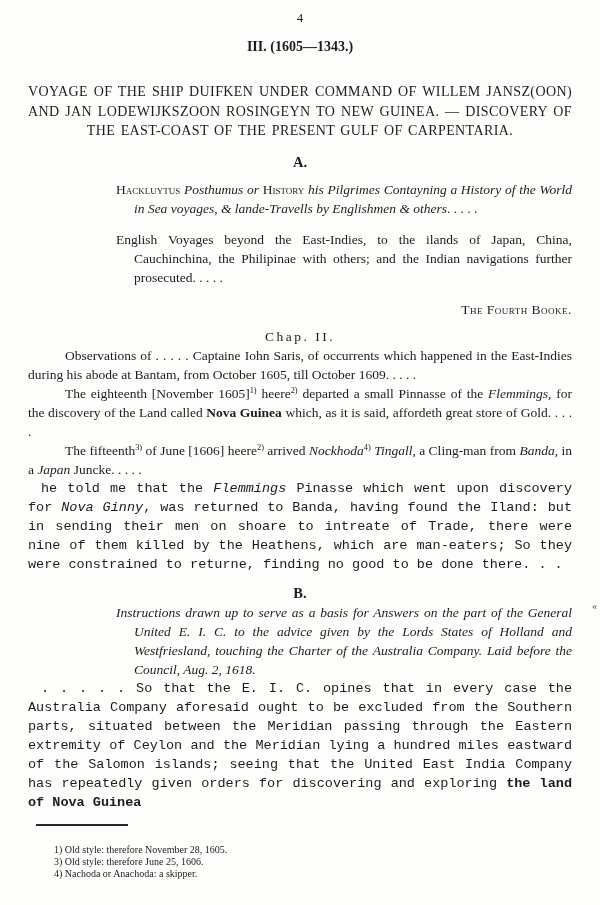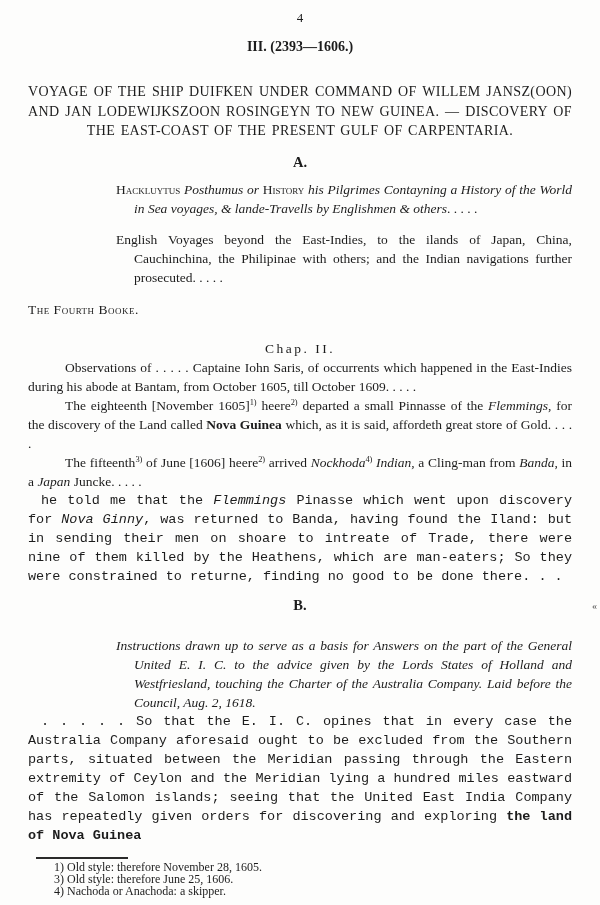--- a/index.html
+++ b/index.html
@@ -19,62 +19,62 @@
     text-align: justify; text-align-last: center;
     letter-spacing: 0.4px; word-spacing: 1.5px; line-height: 19.5px;
   }
   .seclabel { text-align: center; font-weight: bold; font-size: 14.5px; margin-top: 12px; }
   .seclabel.b { margin-top: 10px; }
   .source {
     margin: 8px 0 0 88px; padding-left: 18px; text-indent: -18px;
     text-align: justify;
   }
   .source + .source { margin-top: 12px; }
-  .source.bsrc { margin-top: 21px; }
-  .booke { text-align: left; font-variant: small-caps; letter-spacing: 0.5px; margin-top: 13px; }
-  .chap { text-align: center; letter-spacing: 2.5px; margin-top: 20px; }
+  .source.bsrc { margin-top: 0; }
+  .booke { text-align: right; font-variant: small-caps; letter-spacing: 0.5px; margin-top: 13px; }
+  .chap { text-align: center; letter-spacing: 2.5px; margin-top: 8px; }
   p.body { margin: 0; text-align: justify; }
   .indent { text-indent: 37px; font-family: Liberation Serif, serif; }
   .smallindent { text-indent: 13px; font-family: Liberation Mono, monospace; }
   .mt12 { margin-top: 12px; }
   .mt10 { margin-top: 10px; }
   .gap { margin-top: 46px; }
   .fnrule { width: 92px; border-top: 2px solid #2a2a2a; margin: 12px 0 0 8px; }
-  .footnotes { font-size: 12px; line-height: 12px; margin: 2px 0 0 26px; }
+  .footnotes { font-size: 10px; line-height: 12px; margin: 18px 0 0 26px; }
   .footnotes div { margin: 0; }
   .i { font-style: italic; }
   .b { font-weight: bold; }
   .sc { font-variant: small-caps; }
   sup { font-size: 0.62em; line-height: 0; }
   .margin-mark { position: absolute; right: 3px; top: 596px; font-size: 10px; color: #555; }
 </style>
 </head>
 <body>
 
 <div class="page">
 
   <div class="pagenum">4</div>
 
-  <div class="secnum">III. (2393—1606.)</div>
+  <div class="secnum">III. (1605—1343.)</div>
 
   <div class="title">VOYAGE OF THE SHIP DUIFKEN UNDER COMMAND OF WILLEM JANSZ(OON) AND JAN LODEWIJKSZOON ROSINGEYN TO NEW GUINEA. — DISCOVERY OF THE EAST-COAST OF THE PRESENT GULF OF CARPENTARIA.</div>
 
   <div class="seclabel">A.</div>
 
   <p class="source"><span class="sc">Hackluytus</span><span> </span><span class="i">Posthumus or</span><span> </span><span class="sc">History</span><span> </span><span class="i">his Pilgrimes Contayning a History of the World in Sea voyages, &amp; lande-Travells by Englishmen &amp; others</span><span>. . . . .</span></p>
   <p class="source"><span>English Voyages beyond the East-Indies, to the ilands of Japan, China, Cauchinchina, the Philipinae with others; and the Indian navigations further prosecuted. . . . .</span></p>
 
   <div class="booke">The Fourth Booke.</div>
 
   <div class="chap">Chap. II.</div>
 
   <p class="body indent mt12"><span>Observations of . . . . . Captaine Iohn Saris, of occurrents which happened in the East-Indies during his abode at Bantam, from October 1605, till October 1609. . . . .</span></p>
 
   <p class="body indent gap"><span>The eighteenth [November 1605]</span><sup>1)</sup><span> heere</span><sup>2)</sup><span> departed a small Pinnasse of the </span><span class="i">Flemmings</span><span>, for the discovery of the Land called </span><span class="b">Nova Guinea</span><span> which, as it is said, affordeth great store of Gold. . . . .</span></p>
-  <p class="body indent"><span>The fifteenth</span><sup>3)</sup><span> of June [1606] heere</span><sup>2)</sup><span> arrived </span><span class="i">Nockhoda</span><sup>4)</sup><span> </span><span class="i">Indian</span><span>, a Cling-man from </span><span class="i">Banda</span><span>, in a </span><span class="i">Japan</span><span> Juncke. . . . .</span></p>
+  <p class="body indent"><span>The fifteenth</span><sup>3)</sup><span> of June [1606] heere</span><sup>2)</sup><span> arrived </span><span class="i">Nockhoda</span><sup>4)</sup><span> </span><span class="i">Tingall</span><span>, a Cling-man from </span><span class="i">Banda</span><span>, in a </span><span class="i">Japan</span><span> Juncke. . . . .</span></p>
   <p class="body smallindent"><span>he told me that the </span><span class="i">Flemmings</span><span> Pinasse which went upon discovery for </span><span class="i">Nova Ginny</span><span>, was returned to Banda, having found the Iland: but in sending their men on shoare to intreate of Trade, there were nine of them killed by the Heathens, which are man-eaters; So they were constrained to returne, finding no good to be done there. . .</span></p>
 
   <div class="seclabel b">B.</div>
 
   <p class="source bsrc"><span class="i">Instructions drawn up to serve as a basis for Answers on the part of the General United E. I. C. to the advice given by the Lords States of Holland and Westfriesland, touching the Charter of the Australia Company. Laid before the Council, Aug. 2, 1618.</span></p>
 
   <p class="body smallindent mt10"><span>. . . . . So that the E. I. C. opines that in every case the Australia Company aforesaid ought to be excluded from the Southern parts, situated between the Meridian passing through the Eastern extremity of Ceylon and the Meridian lying a hundred miles eastward of the Salomon islands; seeing that the United East India Company has repeatedly given orders for discovering and exploring </span><span class="b">the land of Nova Guinea</span></p>
 
   <div class="fnrule"></div>
 

